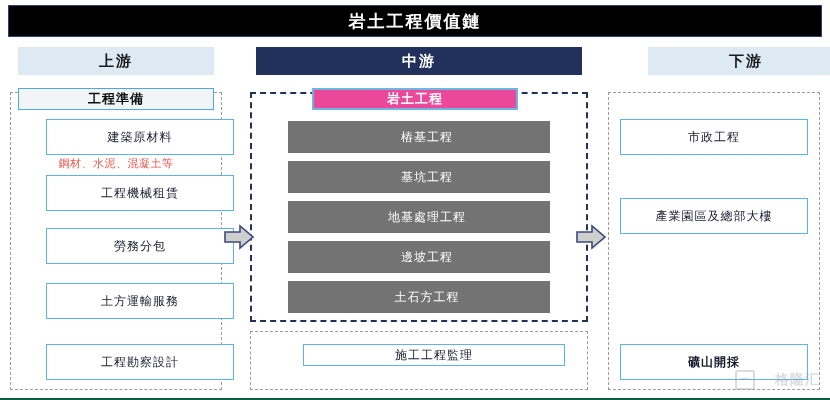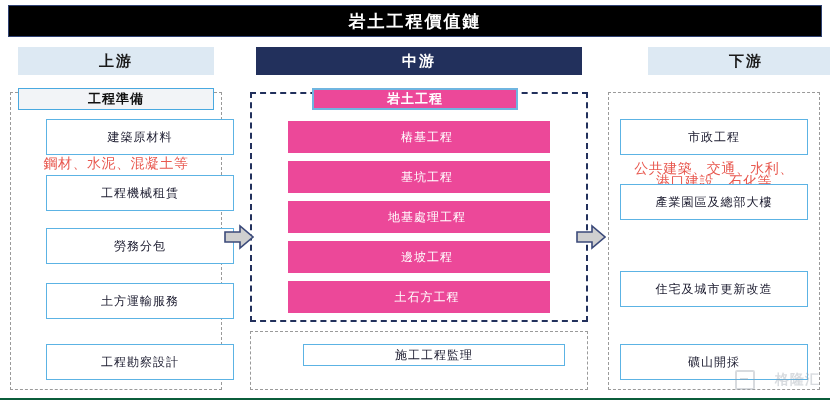--- a/index.html
+++ b/index.html
@@ -117,21 +117,21 @@
     justify-content: center;
     font-size: 12px;
     letter-spacing: 1px;
   }
   .item.outline {
     background: #ffffff;
     border: 1px solid #5cb3e4;
     color: #1a1a2e;
   }
   .item.navy {
-    background: #ec4899;
+    background: #737373;
     border: none;
     color: #ffffff;
     padding-left: 16px;
   }
 
   
   .lx { left: 22px; width: 188px; height: 36px; margin-left: 24px; }
   .l1 { top: 119px; }
   .l2 { top: 175px; }
   .l3 { top: 228px; }
@@ -145,29 +145,29 @@
   .m3 { top: 201px; }
   .m4 { top: 241px; }
   .m5 { top: 281px; }
 
   
   .mb { left: 303px; top: 344px; width: 262px; height: 22px; }
 
   
   .rx { left: 620px; width: 188px; height: 36px; }
   .r1 { top: 119px; }
-  .r2 { top: 184px; }
+  .r2 { top: 198px; }
   .r3 { top: 271px; }
-  .r4 { top: 344px; }
+  .r4 { top: 344px; font-weight: bold; }
 
   
   .note {
     position: absolute;
     color: #e8584f;
-    font-size: 14px;
+    font-size: 11px;
     letter-spacing: 0.5px;
     text-align: center;
     line-height: 13px;
   }
   .note-up   { left: 22px;  top: 157px; width: 188px; }
   .note-down { left: 620px; top: 162px; width: 188px; }
 
   
   .arrow {
     position: absolute;
@@ -236,26 +236,21 @@
   <div class="item outline lx l5">工程勘察設計</div>
 
   <div class="item navy mx m1">樁基工程</div>
   <div class="item navy mx m2">基坑工程</div>
   <div class="item navy mx m3">地基處理工程</div>
   <div class="item navy mx m4">邊坡工程</div>
   <div class="item navy mx m5">土石方工程</div>
   <div class="item outline mb">施工工程監理</div>
 
   <div class="item outline rx r1">市政工程</div>
-  <div class="note note-down">
-    <div>公共建築、交通、水利、</div>
-    <div>港口建設、石化等</div>
-  </div>
   <div class="item outline rx r2">產業園區及總部大樓</div>
-  <div class="item outline rx r3">住宅及城市更新改造</div>
   <div class="item outline rx r4">礦山開採</div>
 
   <svg class="arrow" style="left:224px; top:224px;" viewBox="0 0 30 26">
     <polygon points="1,8 16,8 16,2 29,13 16,24 16,18 1,18" fill="#cfcfcf" stroke="#3b4a7a" stroke-width="1.6" stroke-linejoin="miter"></polygon>
   </svg>
   <svg class="arrow" style="left:576px; top:224px;" viewBox="0 0 30 26">
     <polygon points="1,8 16,8 16,2 29,13 16,24 16,18 1,18" fill="#cfcfcf" stroke="#3b4a7a" stroke-width="1.6" stroke-linejoin="miter"></polygon>
   </svg>
 
   <div class="watermark">

